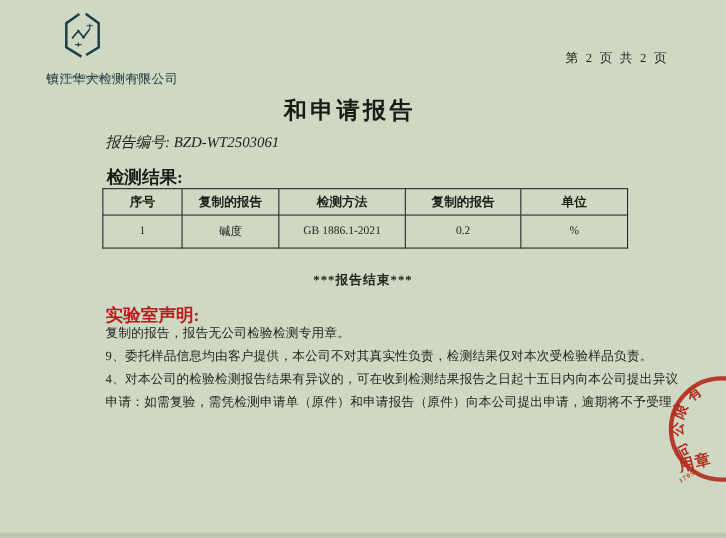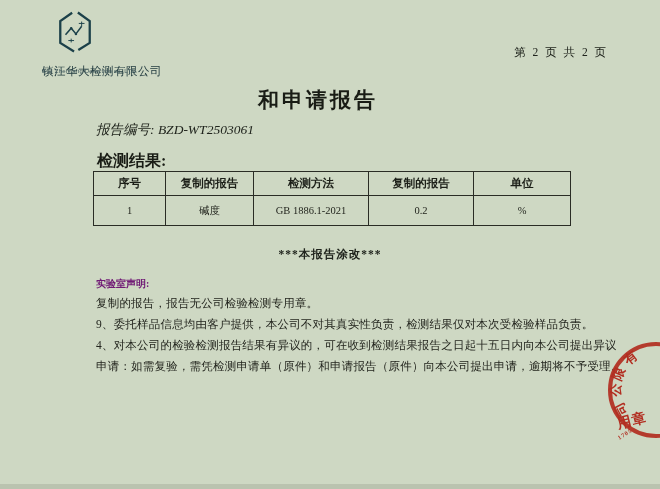--- a/index.html
+++ b/index.html
@@ -30,21 +30,21 @@
   
   .results-table{position:absolute;left:93px;top:171px;border-collapse:collapse;table-layout:fixed;width:477px;}
   .results-table td,.results-table th{border:1px solid #2a2c25;text-align:center;padding:0;overflow:hidden;}
   .results-table{border:1.5px solid #22241e;}
   .results-table th{height:23px;font-size:11.5px;font-weight:bold;color:#1c1f18;}
   .results-table td{height:29px;font-size:10.5px;color:#23251e;}
   .col-1{width:72px;} .col-2{width:88px;} .col-3{width:115px;} .col-4{width:105px;} .col-5{width:97px;}
 
   .end-marker{position:absolute;left:0;top:247px;width:660px;text-align:center;font-size:11.5px;font-weight:bold;letter-spacing:1px;color:#20241d;}
 
-  .lab-title{position:absolute;left:96px;top:277px;font-size:10px;font-weight:bold;color:#701a75;}
+  .lab-title{position:absolute;left:96px;top:277px;font-size:16px;font-weight:bold;color:#b91c1c;}
   .statements{position:absolute;left:96px;top:293px;width:500px;}
   .statement-line{height:21px;line-height:21px;font-size:11.5px;letter-spacing:0.2px;white-space:nowrap;color:#23251e;}
 
   
   .seal{position:absolute;left:608px;top:342px;width:96px;height:96px;pointer-events:none;}
   .seal-ring{position:absolute;left:0;top:0;width:88px;height:88px;border:4px solid rgba(178,46,33,0.92);border-radius:50%;}
   .seal-char{position:absolute;font-size:13px;font-weight:bold;color:#b22e21;transform-origin:center;font-family:"Liberation Sans","DejaVu Sans",sans-serif;}
   .seal-char:nth-child(2){left:23px;top:16px;transform:translate(-50%,-50%) rotate(-38deg);}
   .seal-char:nth-child(3){left:11px;top:32px;transform:translate(-50%,-50%) rotate(-66deg);}
   .seal-char:nth-child(4){left:8px;top:48px;transform:translate(-50%,-50%) rotate(-90deg);}
@@ -101,21 +101,21 @@
     <tr>
       <td>1</td>
       <td>碱度</td>
       <td>GB 1886.1-2021</td>
       <td>0.2</td>
       <td>%</td>
     </tr>
   </tbody>
     </table>
 
-  <div class="end-marker">***本报告涂改***</div>
+  <div class="end-marker">***报告结束***</div>
 
   <div class="lab-title">实验室声明:</div>
   <div class="statements">
     <div class="statement-line">复制的报告，报告无公司检验检测专用章。</div>
     <div class="statement-line">9、委托样品信息均由客户提供，本公司不对其真实性负责，检测结果仅对本次受检验样品负责。</div>
     <div class="statement-line">4、对本公司的检验检测报告结果有异议的，可在收到检测结果报告之日起十五日内向本公司提出异议</div>
     <div class="statement-line">申请：如需复验，需凭检测申请单（原件）和申请报告（原件）向本公司提出申请，逾期将不予受理。</div>
   </div>
 
   <div class="seal">

